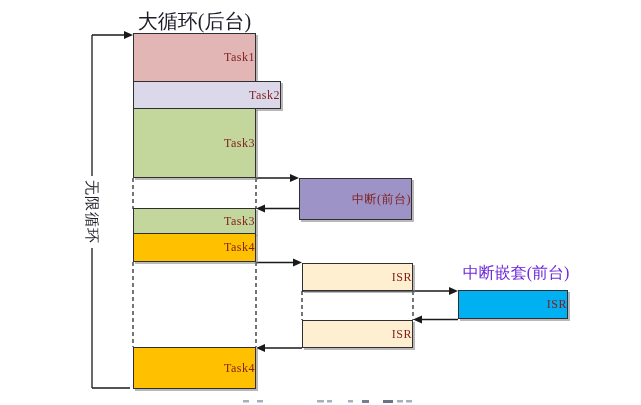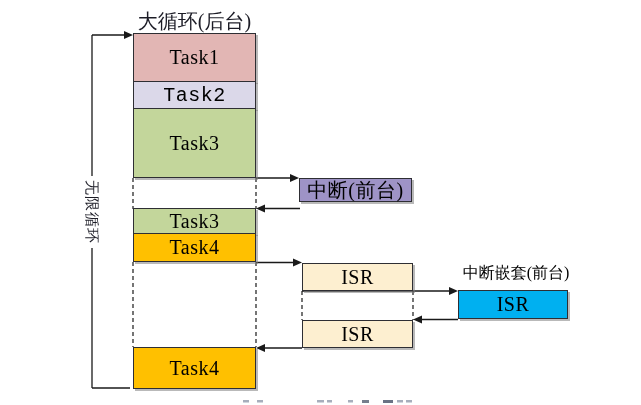--- a/index.html
+++ b/index.html
@@ -8,43 +8,43 @@
     width:641px;height:405px;
     background:#ffffff;
     font-family:"Liberation Serif","DejaVu Serif",serif;
     overflow:hidden;
   }
   #wires{position:absolute;left:0;top:0;z-index:1;}
   .box{
     position:absolute;
     box-sizing:border-box;
     border:1px solid #2e2e33;
-    display:flex;align-items:center;justify-content:center;
-    font-size:20px;color:#000000;
+    display:flex;align-items:center;justify-content:flex-end;
+    font-size:12px;color:#7f1d1d;
     box-shadow:2px 2px 0 rgba(128,128,128,0.55);
     z-index:2;
     letter-spacing:0.5px;
   }
   .task1{left:133px;top:33px;width:123px;height:49px;background:#e2b6b4;}
-  .task2{left:133px;top:81px;width:123px;height:28px;background:#dbd8e9;font-family:Liberation Mono, monospace;}
+  .task2{left:133px;top:81px;width:148px;height:28px;background:#dbd8e9;}
   .task3{left:133px;top:108px;width:123px;height:70px;background:#c3d69b;}
   .task3b{left:133px;top:208px;width:123px;height:26px;background:#c3d69b;}
   .task4{left:133px;top:233px;width:123px;height:29px;background:#ffc000;}
   .task4b{left:133px;top:347px;width:123px;height:42px;background:#ffc000;}
-  .interrupt{left:299px;top:178px;width:113px;height:24px;background:#9e93c6;}
+  .interrupt{left:299px;top:178px;width:113px;height:42px;background:#9e93c6;}
   .isr1{left:302px;top:263px;width:111px;height:28px;background:#fdefd0;}
   .isr2{left:302px;top:320px;width:111px;height:28px;background:#fdefd0;}
   .nested-isr{left:458px;top:290px;width:110px;height:29px;background:#00b0f0;}
   .diagram-title{
     position:absolute;left:123px;top:8px;width:143px;
     text-align:center;font-size:20px;color:#1c1c26;z-index:2;
   }
   .nested-title{
     position:absolute;left:433px;top:263px;width:166px;
-    text-align:center;font-size:16px;color:#000000;z-index:2;
+    text-align:center;font-size:16px;color:#6d28d9;z-index:2;
   }
   .bracket-label{
     position:absolute;left:56px;top:202px;width:72px;height:20px;
     transform:rotate(90deg);
     background:#ffffff;
     text-align:center;font-size:15px;line-height:20px;color:#1c1c26;
     letter-spacing:1px;
     z-index:3;
   }
 </style>

